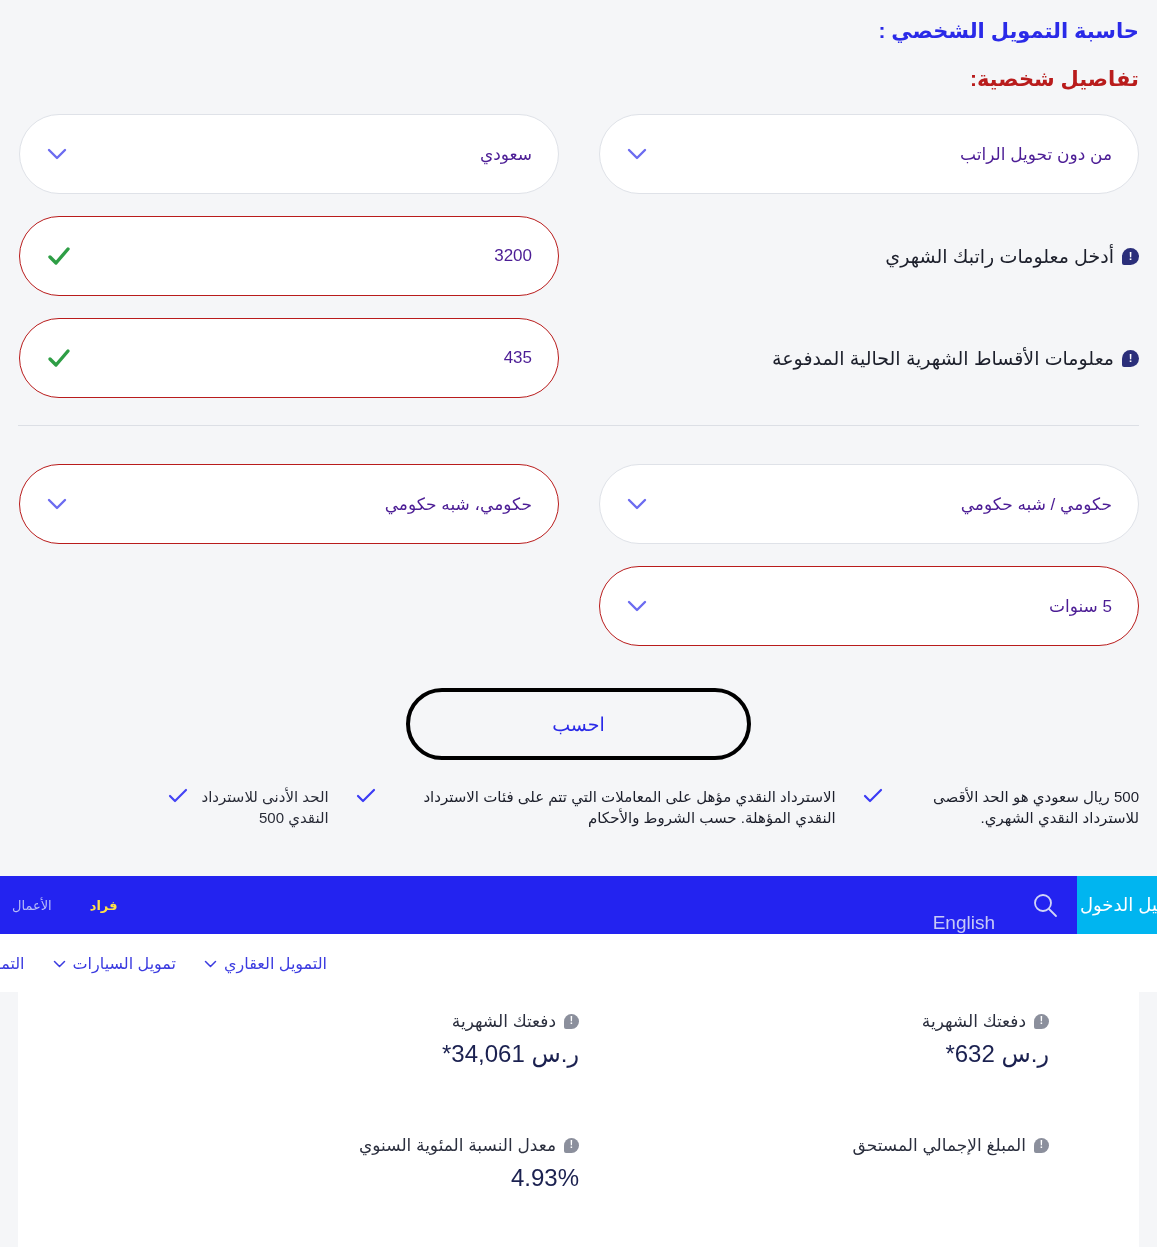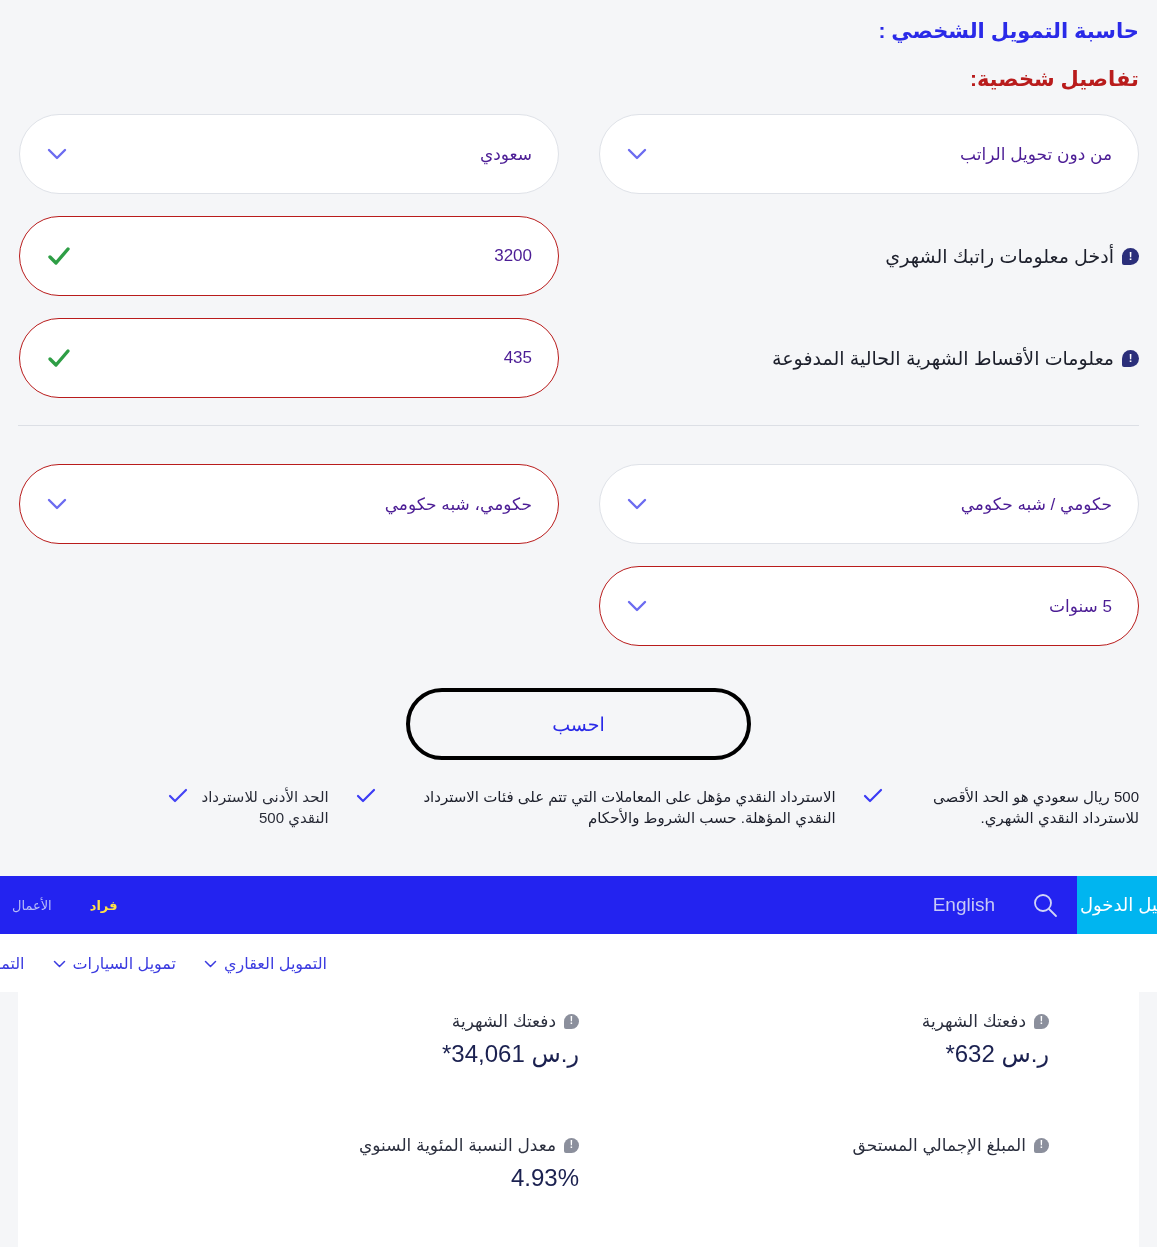--- a/index.html
+++ b/index.html
@@ -181,21 +181,21 @@
     white-space: nowrap;
     padding-left: 12px;
   }
   .nav-tab.active { color: #fde047; font-weight: 700; }
 
   .nav-spacer { flex: 1 1 auto; }
 
   .nav-left {
     display: flex;
     flex-direction: row-reverse;
-    align-items: center;
+    align-items: flex-end;
     height: 58px;
   }
   .nav-search {
     width: 64px; height: 58px;
     display: flex; align-items: center; justify-content: center;
     cursor: pointer;
   }
   .nav-lang {
     font-size: 19px;
     color: #c7caf6;

